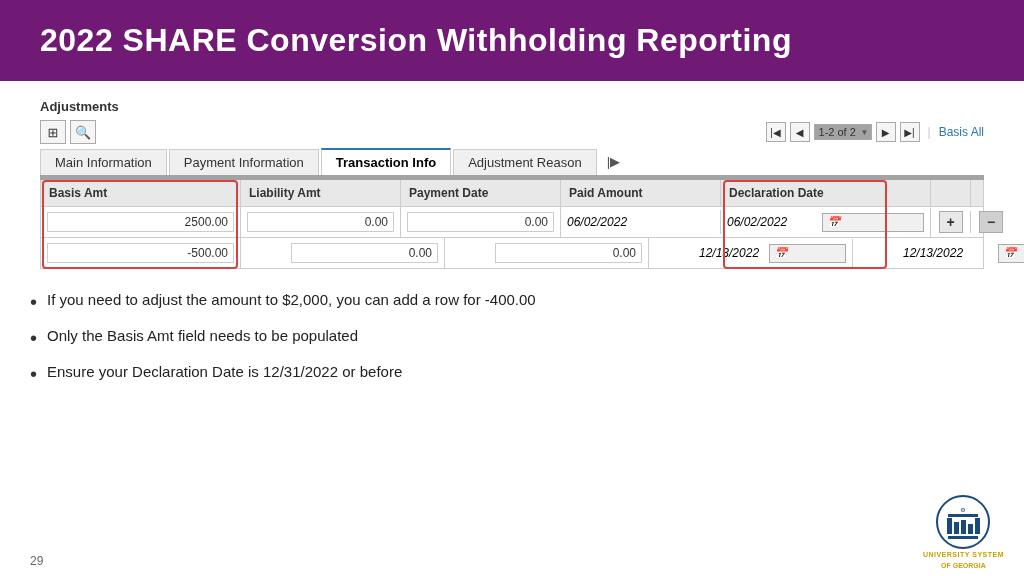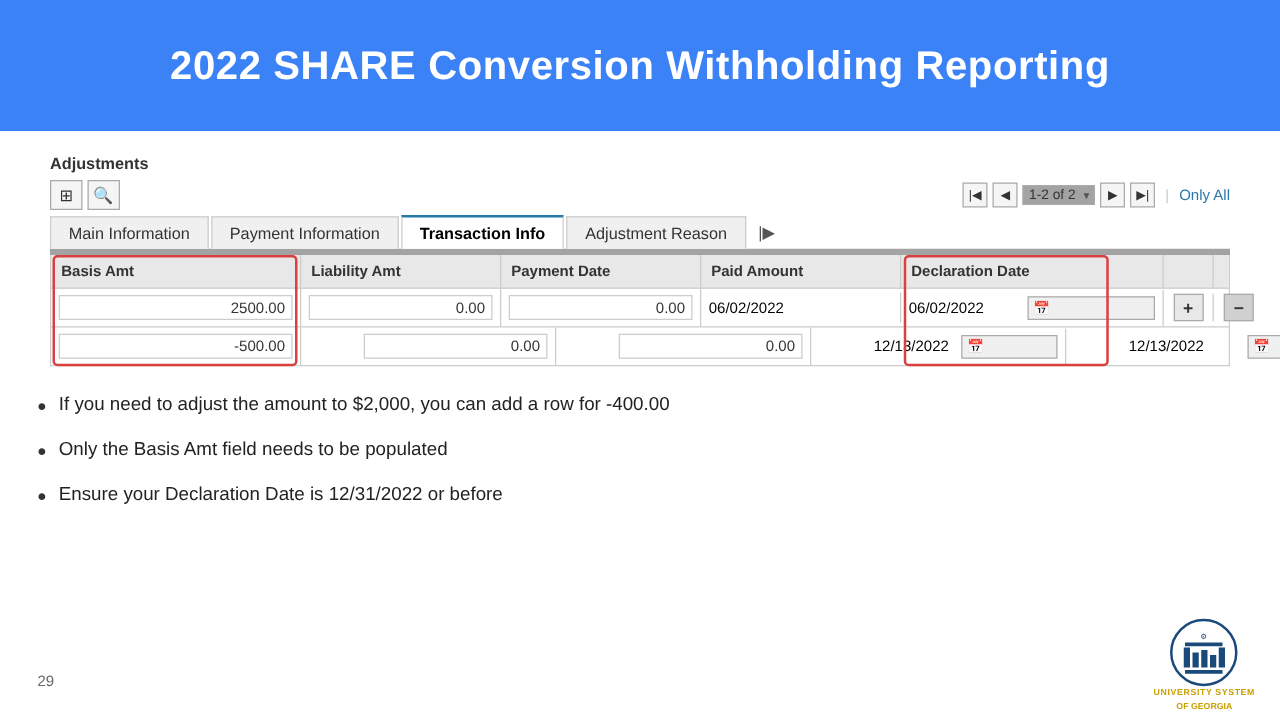--- a/index.html
+++ b/index.html
@@ -6,27 +6,26 @@
     body {
       width: 1024px;
       height: 576px;
       font-family: Arial, sans-serif;
       background: #fff;
       overflow: hidden;
     }
 
     
     .header {
-      background: #3b82f6;
+      background: #701a75;
       color: #fff;
-      padding: 34px 40px;
+      padding: 22px 40px;
       font-size: 32px;
       font-weight: bold;
       letter-spacing: 0.5px;
-      text-align: center;
     }
 
     
     .content {
       padding: 18px 40px 10px 40px;
       background: #fff;
     }
 
     
     .adjustments-label {
@@ -162,20 +161,21 @@
       color: #333;
     }
 
     .date-cell {
       display: flex;
       align-items: center;
       gap: 3px;
       padding: 5px 6px;
       border-right: 1px solid #ccc;
       font-size: 12px;
+      font-style: italic;
     }
     .date-cell span { flex: 1; }
     .calendar-icon {
       border: 1px solid #aaa;
       background: #f0f0f0;
       padding: 2px 4px;
       cursor: pointer;
       font-size: 11px;
     }
 
@@ -209,21 +209,21 @@
     }
     .bullet-dot {
       font-size: 20px;
       color: #333;
       line-height: 1.1;
     }
 
     
     .footer {
       position: absolute;
-      bottom: 24px;
+      bottom: 8px;
       left: 30px;
       font-size: 12px;
       color: #666;
     }
 
     
     .usg-logo {
       position: absolute;
       bottom: 6px;
       right: 20px;
@@ -358,21 +358,21 @@
       <div class="nav-btn">◀</div>
       <div class="select-wrapper">
         <select class="page-select">
           <option>1-2 of 2</option>
         </select>
         <span class="select-arrow">▼</span>
       </div>
       <div class="nav-btn">▶</div>
       <div class="nav-btn">▶|</div>
       <span style="color:#ccc;margin:0 4px;">|</span>
-      <a class="view-all-link">Only All</a>
+      <a class="view-all-link">Basis All</a>
     </div>
   </div>
 
   <div class="tabs">
     <div class="tab">
       <span>Main Information</span>
     </div>
     <div class="tab">
       <span>Payment Information</span>
     </div>

